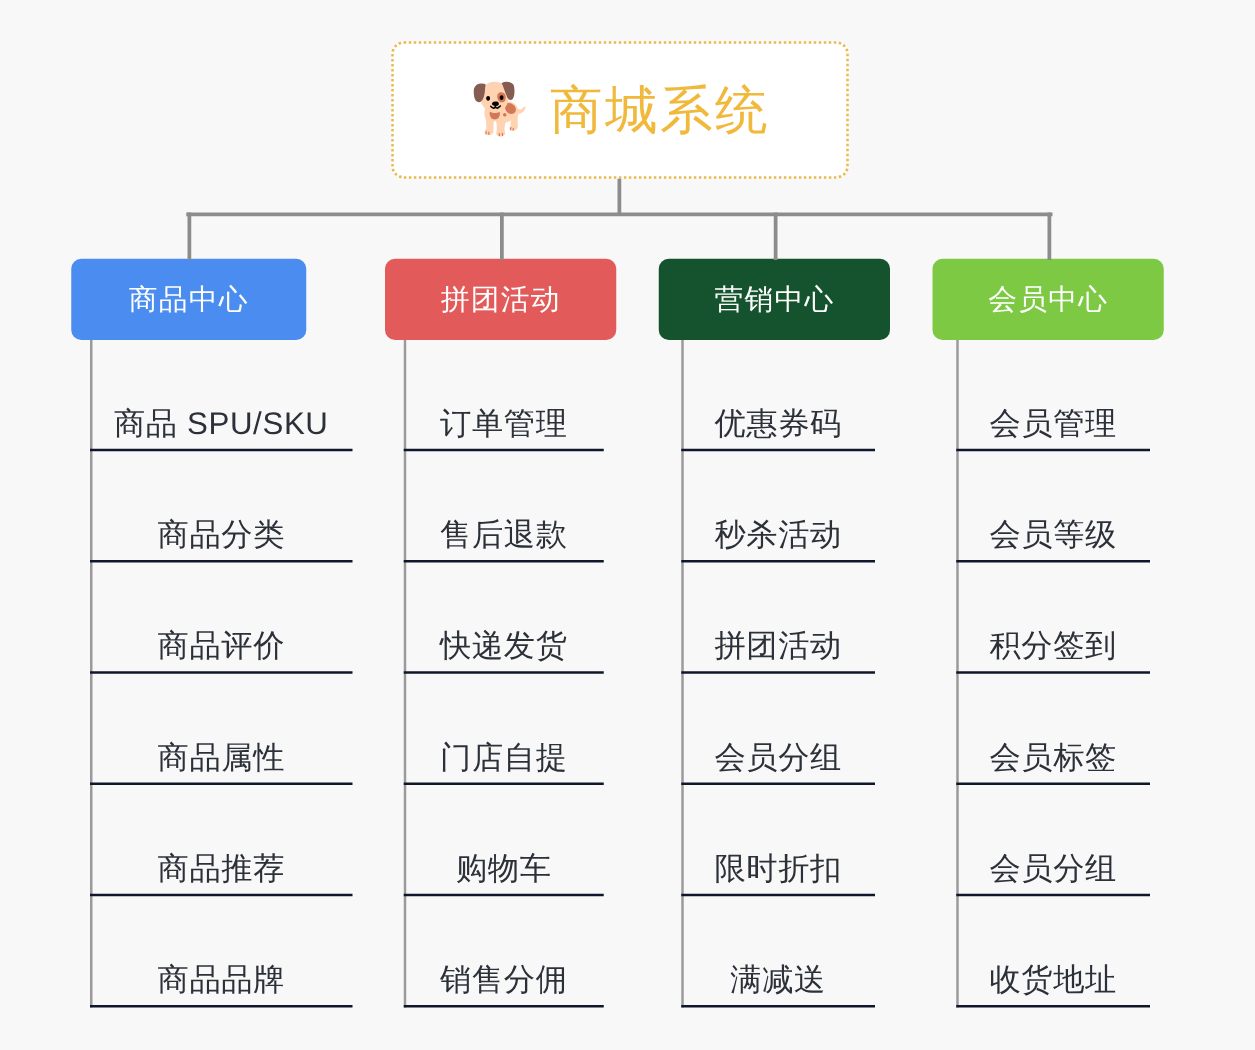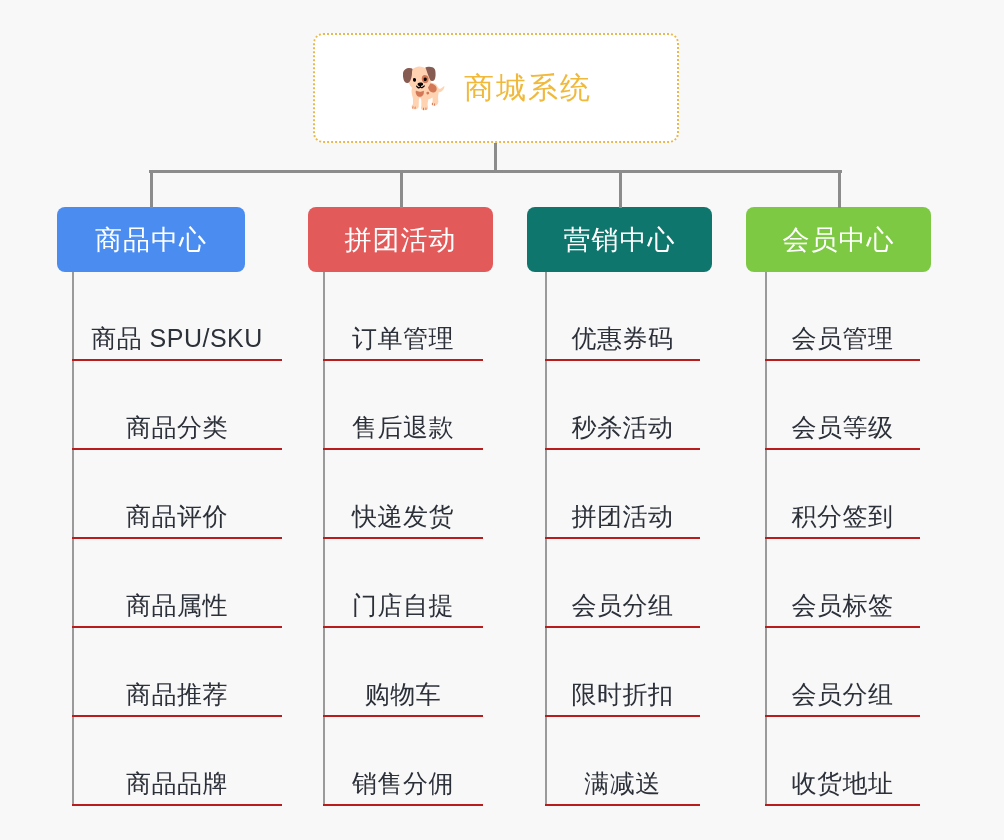--- a/index.html
+++ b/index.html
@@ -34,21 +34,21 @@
     align-items: center;
     justify-content: center;
     gap: 14px;
   }
   .root-emoji {
     font-size: 40px;
     line-height: 1;
     display: block;
   }
   .root-title {
-    font-size: 30px;
+    font-size: 42px;
     color: #f0b93c;
     letter-spacing: 2px;
     white-space: nowrap;
   }
 
   
   .conn {
     position: absolute;
     background: #8c8c8c;
   }
@@ -75,21 +75,21 @@
     position: absolute;
     top: 207px;
     height: 65px;
     border-radius: 8px;
     display: flex;
     align-items: center;
     justify-content: center;
   }
   .cat-header span {
     color: #ffffff;
-    font-size: 27px;
+    font-size: 23px;
     letter-spacing: 1px;
     white-space: nowrap;
   }
 
   
   .branch {
     position: absolute;
     top: 272px;
   }
   .trunk {
@@ -97,21 +97,21 @@
     left: 0;
     top: 0;
     width: 2px;
     background: #9a9a9a;
   }
   .leaf {
     position: absolute;
     left: 0;
     height: 89px;
     box-sizing: border-box;
-    border-bottom: 2px solid #b91c1c;
+    border-bottom: 2px solid #0f172a;
     display: flex;
     align-items: flex-end;
     justify-content: center;
     padding-bottom: 4px;
   }
   .leaf span {
     font-size: 25px;
     color: #2c3038;
     white-space: nowrap;
     letter-spacing: 0.5px;
@@ -173,21 +173,21 @@
         <div class="leaf" style="top: 267px; width: 160px;">
           <span>门店自提</span>
         </div>
         <div class="leaf" style="top: 356px; width: 160px;">
           <span>购物车</span>
         </div>
         <div class="leaf" style="top: 445px; width: 160px;">
           <span>销售分佣</span>
         </div>
       </div>
-      <div class="cat-header" style="left: 527px; width: 185px; background: #0f766e;">
+      <div class="cat-header" style="left: 527px; width: 185px; background: #14532d;">
         <span>营销中心</span>
       </div>
       <div class="branch" style="left: 545px; width: 155px; height: 534px;">
         <div class="trunk" style="height: 534px;"></div>
         <div class="leaf" style="top: 0px; width: 155px;">
           <span>优惠券码</span>
         </div>
         <div class="leaf" style="top: 89px; width: 155px;">
           <span>秒杀活动</span>
         </div>

